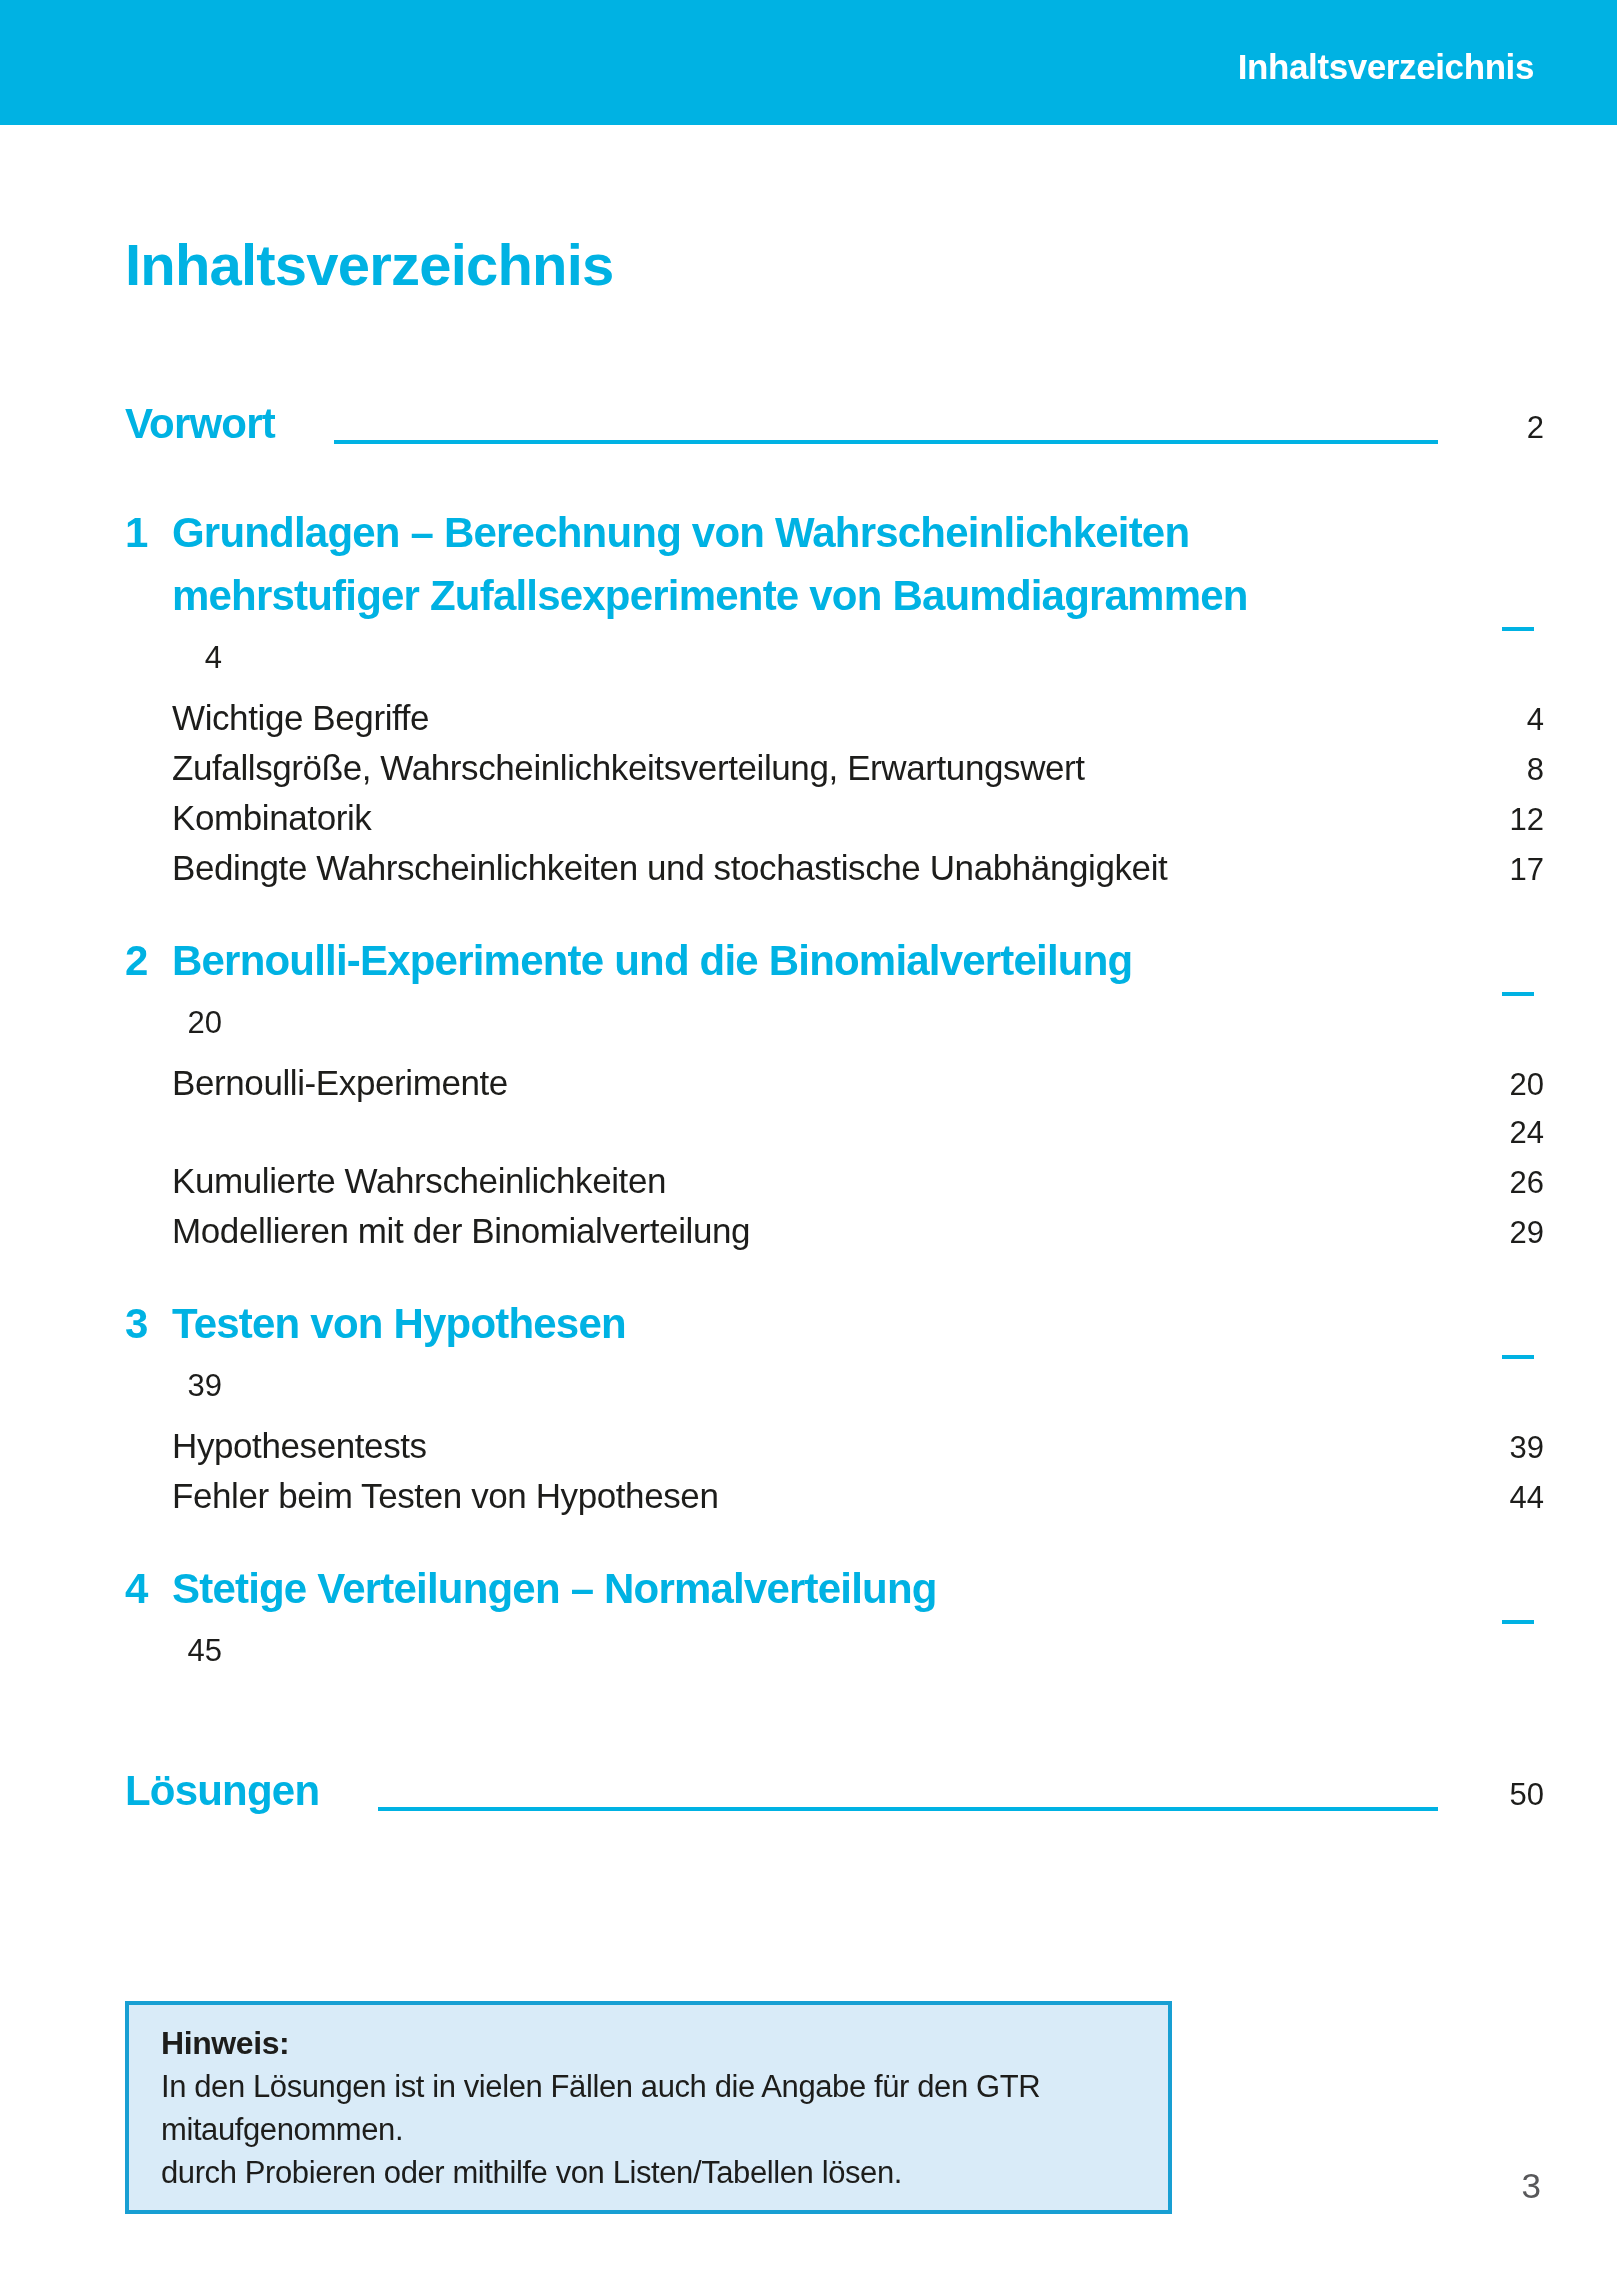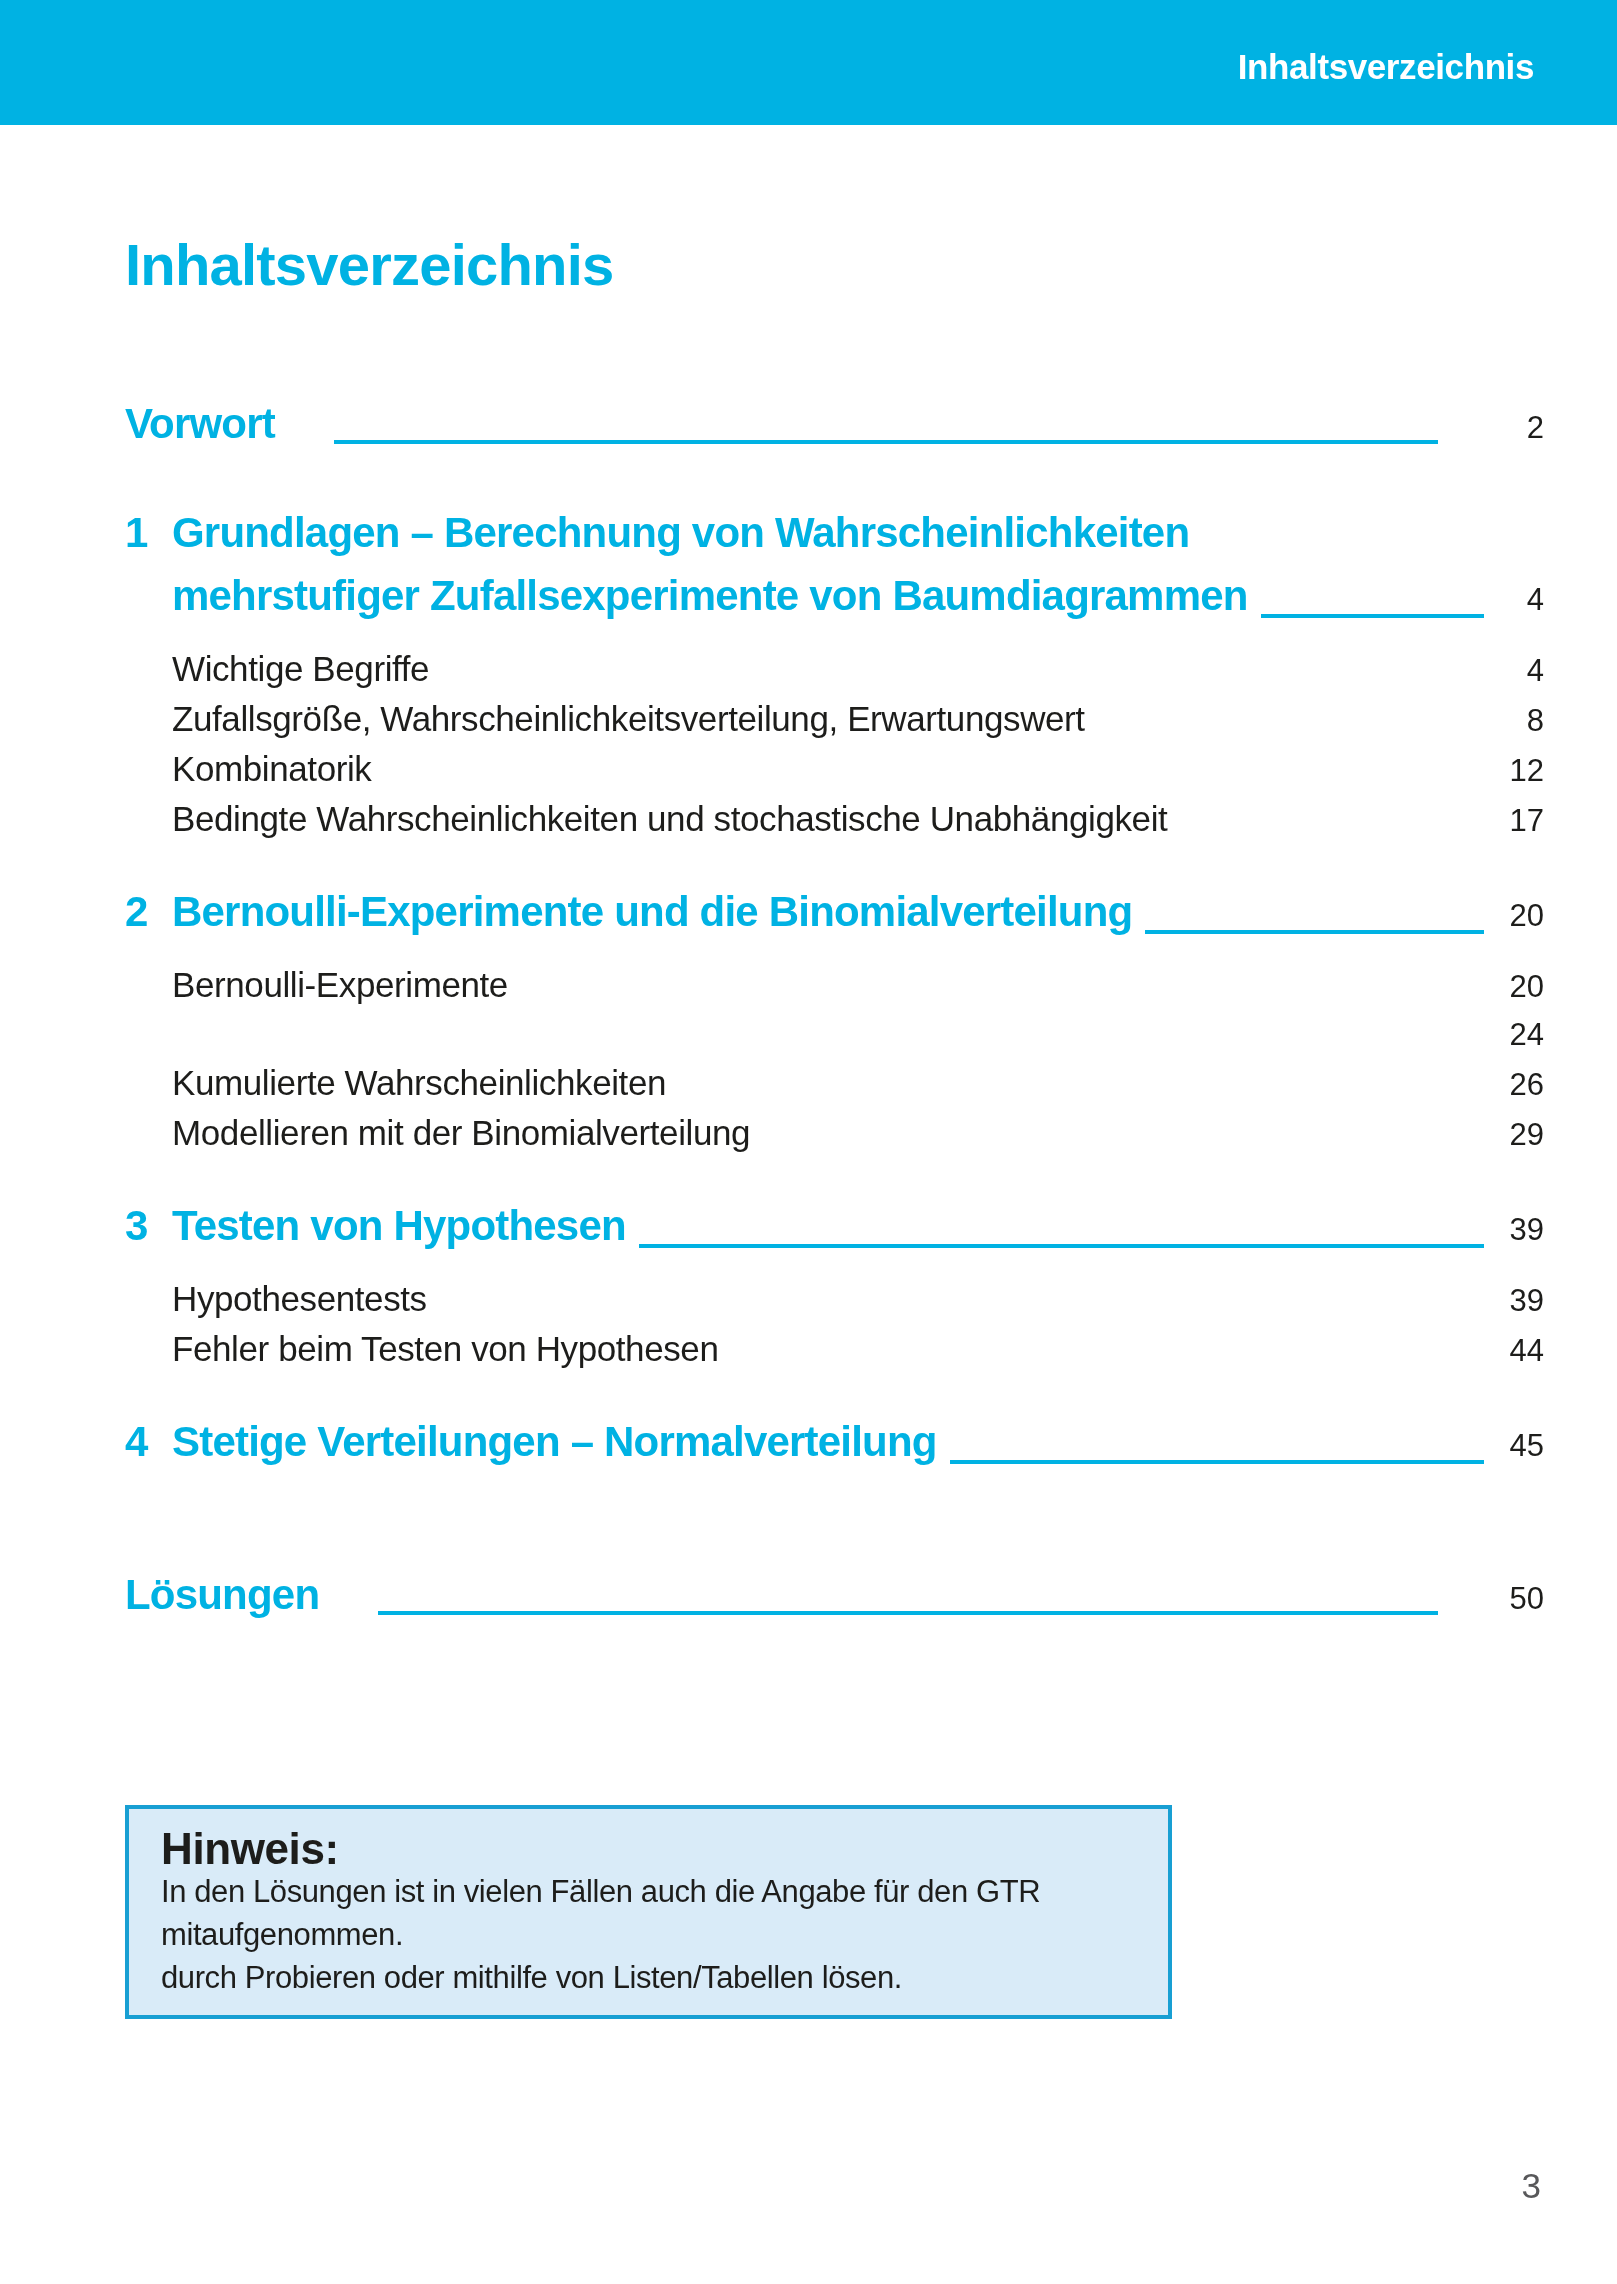--- a/index.html
+++ b/index.html
@@ -89,21 +89,21 @@
   }
   .ch-body { flex: 1; min-width: 0; }
   .ch-line {
     font-size: 42px;
     font-weight: bold;
     color: #00b2e3;
     line-height: 63px;
     letter-spacing: -0.8px;
     white-space: nowrap;
   }
-  .ch-lastline { display: flex; align-items: baseline; }
+  .ch-lastline { display: flex; align-items: baseline; flex-direction: column; }
 
   
   .subs { margin-top: 18px; }
   .sub-row {
     display: flex;
     align-items: baseline;
     font-size: 35px;
     line-height: 48px;
     color: #1d1d1b;
     letter-spacing: -0.4px;
@@ -119,21 +119,21 @@
     border: 4px solid #189fd3;
     background: #d9ebf8;
     padding: 17.7px 32px 16px 32px;
     font-size: 31px;
     line-height: 43px;
     color: #1d1d1b;
     letter-spacing: -0.4px;
   }
   .note-title {
     font-weight: bold;
-    font-size: 44px;
+    font-size: 32px;
   }
 
   .footer-page-num {
     position: absolute;
     top: 2166px;
     right: 77px;
     font-size: 35px;
     color: #58585a;
   }
 </style>

